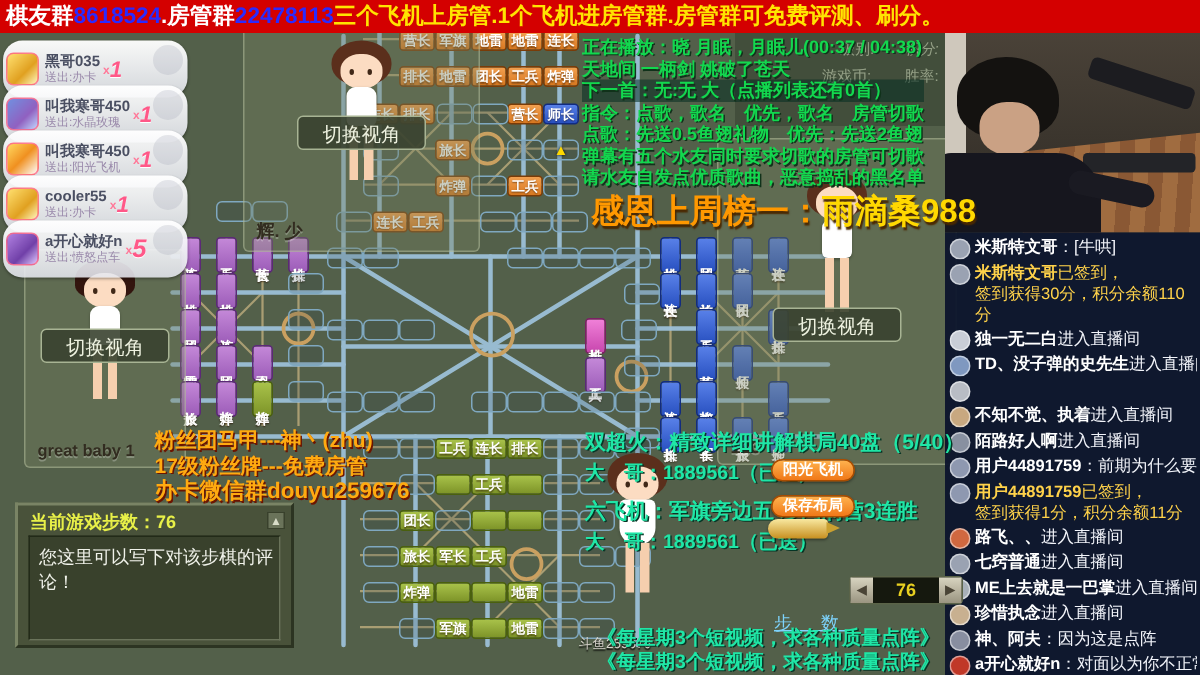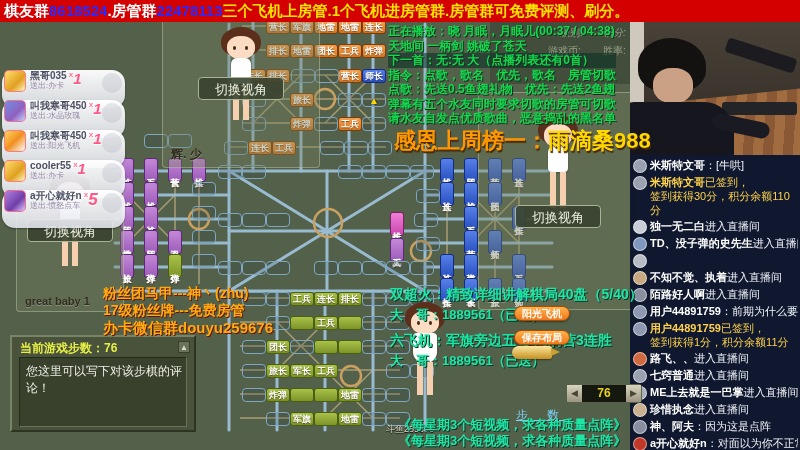--- a/index.html
+++ b/index.html
@@ -58,23 +58,23 @@
         background:linear-gradient(#ffb24e,#f07818);color:#fff;font:bold 10px/13px "Liberation Sans",sans-serif;
         text-align:center;padding:0 7px;cursor:pointer;box-shadow:0 1px 2px rgba(0,0,0,.4);}
   #bullet{left:512px;top:346px;width:40px;height:13px;z-index:41;border-radius:7px 3px 3px 7px;
         background:linear-gradient(#f8e8a0,#c89020);box-shadow:0 1px 2px rgba(0,0,0,.4);}
   #bullet:after{content:"";position:absolute;right:-8px;top:2px;border-left:9px solid #caa030;
         border-top:4.5px solid transparent;border-bottom:4.5px solid transparent;}
   
   .stat{position:absolute;color:rgba(215,225,195,.55);font:10px "Liberation Sans",sans-serif;z-index:3;}
   #statpanel{left:490px;top:22px;width:140px;height:62px;background:rgba(25,35,25,.3);z-index:2;}
   
-  .gift{position:absolute;left:2px;width:123px;height:38px;z-index:45;display:flex;align-items:flex-start;
+  .gift{position:absolute;left:2px;width:123px;height:38px;z-index:45;display:flex;align-items:center;
         background:linear-gradient(rgba(255,255,255,.96),rgba(228,230,238,.88));border-radius:13px;
-        box-shadow:0 1px 2px rgba(0,0,0,.35);margin-top:43px;}
+        box-shadow:0 1px 2px rgba(0,0,0,.35);}
   .gift:after{content:"";position:absolute;right:3px;top:3px;width:20px;height:20px;border-radius:50%;
         background:rgba(160,165,180,.25);}
   .gicon{width:22px;height:22px;border-radius:5px;margin:0 4px 0 2px;flex:none;border:1px solid rgba(255,110,140,.85);}
   .gi1,.gi4{background:linear-gradient(135deg,#ffe070,#e0a020 60%,#fff8c0);}
   .gi2{background:linear-gradient(135deg,#7090e0,#9060c0 60%,#c0d8ff);}
   .gi3{background:linear-gradient(135deg,#ffd860,#f09020 50%,#ffffff);}
   .gi5{background:linear-gradient(135deg,#b080e0,#7040a8 60%,#e0c8ff);}
   .gcol{min-width:0;}
   .gname{color:#4a4f62;font:bold 10px/11px "Liberation Sans",sans-serif;white-space:nowrap;}
   .gsub{color:#98a;font:8px/9px "Liberation Sans",sans-serif;white-space:nowrap;}

